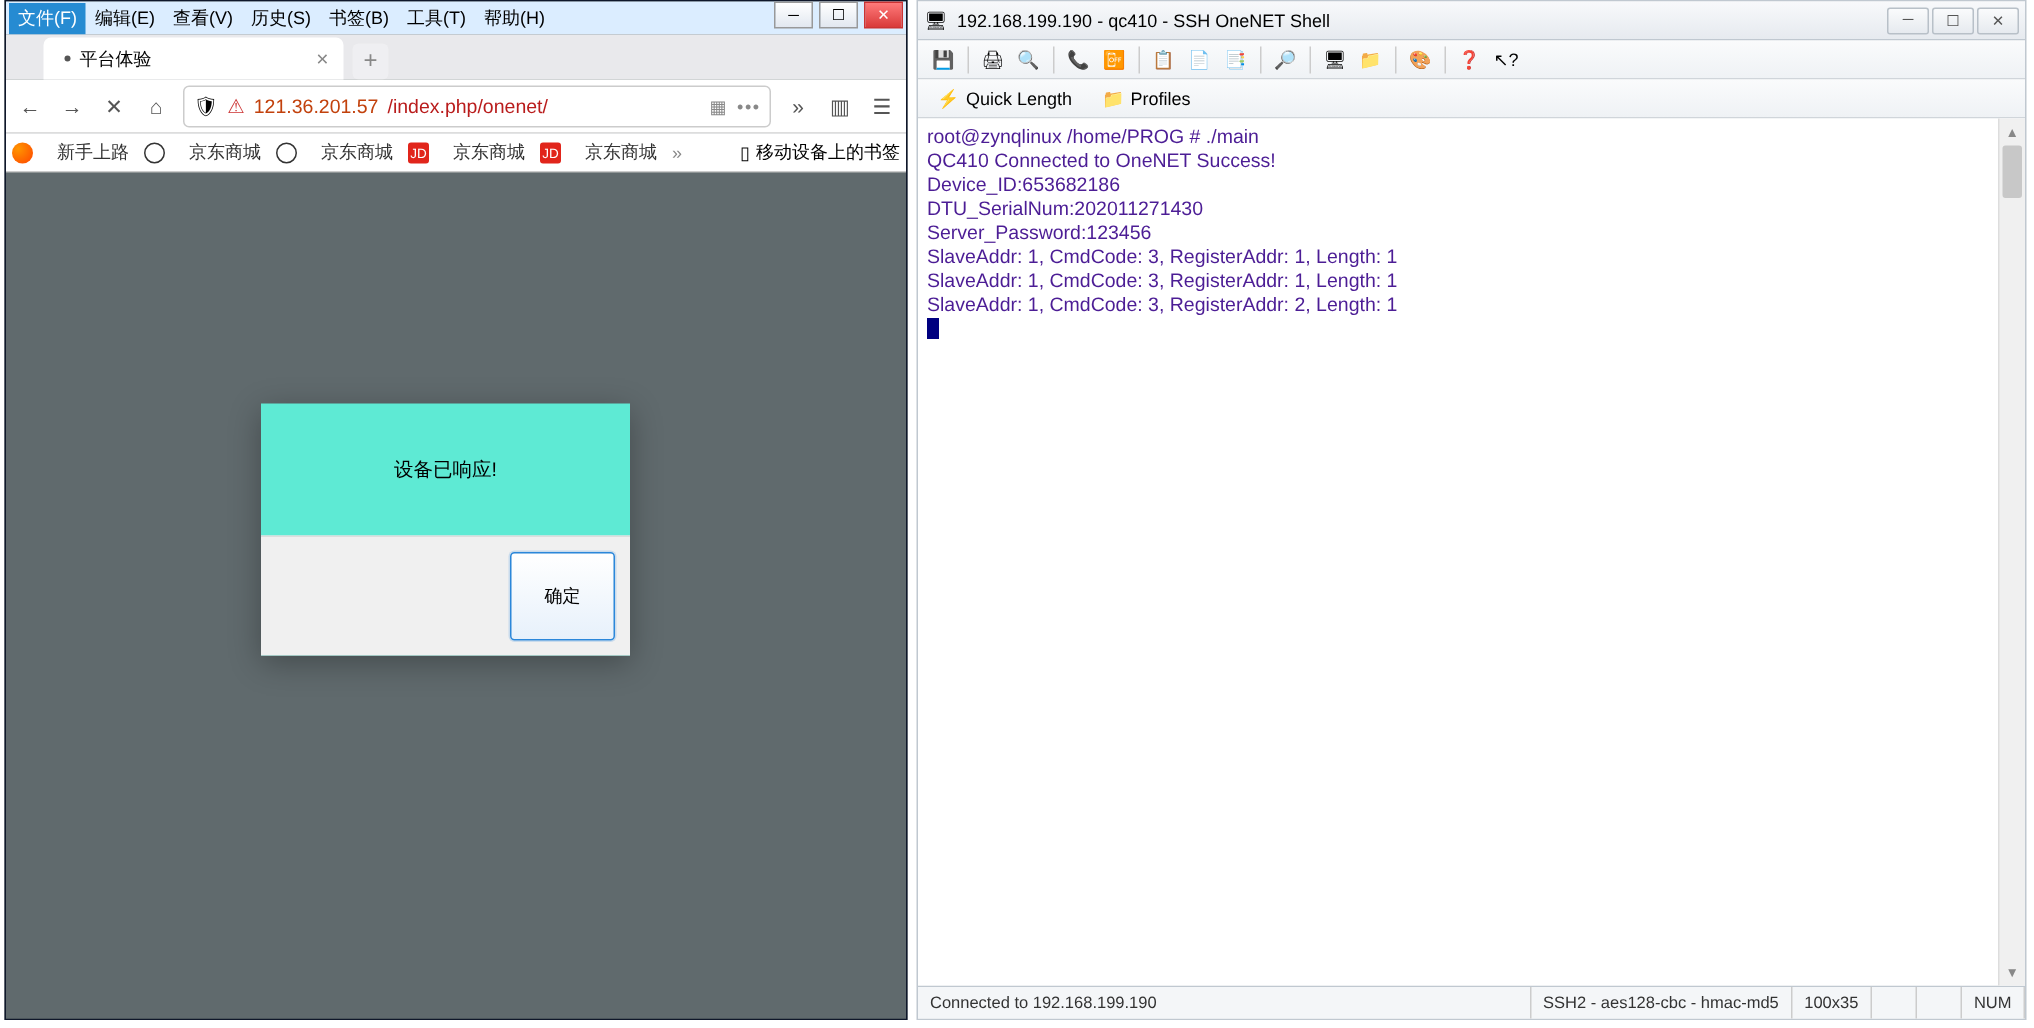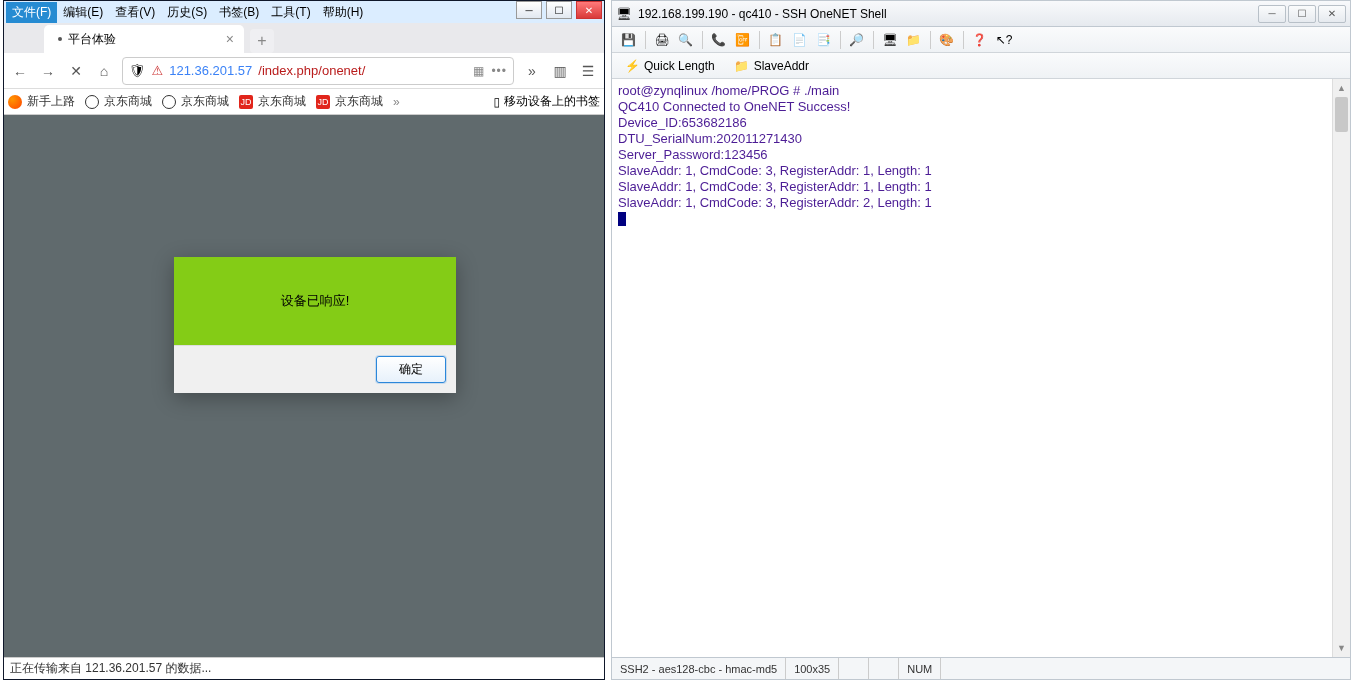--- a/index.html
+++ b/index.html
@@ -4,43 +4,43 @@
 <style>
 * { box-sizing: border-box; margin: 0; padding: 0; font-family: "Microsoft YaHei", Tahoma, Arial, sans-serif; }
 body { width: 1356px; height: 685px; background: #fff; overflow: hidden; position: relative; }
 .left-window { position: absolute; left: 3px; top: 0; width: 602px; height: 680px; border: 1px solid #0f172a; display: flex; flex-direction: column; background: #606a6d; }
 .ff-menubar { height: 22px; background: #dbedff; display: flex; align-items: center; padding: 0 2px; font-size: 12px; }
 .ff-menubar .m-item { padding: 2px 6px; cursor: default; user-select: none; }
 .ff-menubar .m-item.active { background: #268bd2; color: #fff; }
 .ff-winctrl { margin-left: auto; display: flex; gap: 4px; height: 100%; align-items: flex-start; }
 .ff-winctrl .btn { width: 26px; height: 18px; border: 1px solid #999; background: linear-gradient(#fff,#e2e8f0); display: flex; align-items: center; justify-content: center; font-size: 10px; }
 .ff-winctrl .btn.close { background: linear-gradient(#ff7a7a,#d93a3a); color: #fff; border-color: #c33; }
-.ff-tabs { height: 30px; background: #e9e9ec; display: flex; align-items: flex-end; padding-left: 40px; }
+.ff-tabs { height: 30px; background: #e9e9ec; display: flex; align-items: flex-end; padding-left: 25px; }
 .ff-tab { height: 28px; background: #fff; border-top-left-radius: 5px; border-top-right-radius: 5px; display: flex; align-items: center; padding: 0 10px 0 14px; min-width: 200px; font-size: 12px; position: relative; }
 .ff-tab .dot { width: 4px; height: 4px; background: #555; border-radius: 50%; margin-right: 6px; }
 .ff-tab .x { margin-left: auto; color: #888; font-size: 14px; }
 .ff-newtab { width: 24px; height: 24px; margin-left: 6px; border-radius: 4px; display:flex;align-items:center;justify-content:center;color:#888;background:rgba(255,255,255,0.3);}
 .ff-toolbar { height: 36px; background: #fff; display: flex; align-items: center; padding: 0 6px; gap: 8px; border-bottom: 1px solid #ddd; }
 .ff-toolbar .ic { width: 20px; height: 20px; display:flex;align-items:center;justify-content:center; color:#555; font-size:14px;}
 .ff-url { flex: 1; height: 28px; border: 1px solid #ccc; border-radius: 4px; display: flex; align-items: center; padding: 0 6px; font-size: 13px; gap: 6px; }
 .ff-url .txt { color: #b91c1c; }
-.ff-url .domain { color: #3b82f6; }
+.ff-url .domain { color: #c2410c; }
 .ff-url .right { margin-left: auto; display: flex; gap: 6px; align-items: center; color: #888; font-size: 12px; letter-spacing: 1px;}
 .ff-bookbar { height: 26px; background: #fff; display: flex; align-items: center; padding: 0 4px; gap: 10px; border-bottom: 1px solid #ccc; font-size: 12px; }
-.bk { display: flex; align-items: center; gap: 5px; color: #333; }
+.bk { display: flex; align-items: center; gap: 16px; color: #333; }
 .bk .ic-ff { width:14px;height:14px;background:radial-gradient(circle at 30% 30%,#ff9500,#ff4500);border-radius:50%;}
 .bk .ic-jd1 { width:14px;height:14px;border:1.5px solid #333;border-radius:50%;}
 .bk .ic-jd2 { width:14px;height:14px;background:#e1251b;color:#fff;font-size:9px;display:flex;align-items:center;justify-content:center;border-radius:2px;}
 .ff-bookbar .spacer { flex:1; }
 .ff-bookbar .mob { display:flex;align-items:center;gap:4px;}
 .ff-content { flex: 1; background: #606a6d; position: relative; }
-.dialog { position: absolute; left: 170px; top: 142px; width: 282px; background: #84cc16; box-shadow: 0 5px 20px rgba(0,0,0,0.3); }
+.dialog { position: absolute; left: 170px; top: 154px; width: 246px; background: #5eead4; box-shadow: 0 5px 20px rgba(0,0,0,0.3); }
 .dialog .msg { height: 88px; display: flex; align-items: center; justify-content: center; font-size: 13px; }
 .dialog .btnrow { background: #f0f0f0; padding: 10px; text-align: right; border-top: 1px solid #ddd; }
-.dialog button { padding: 4px 22px; border: 1px solid #2b87da; background: linear-gradient(#fff,#e7f1fb); border-radius: 3px; font-size: 12px; box-shadow: 0 0 0 1px rgba(43,135,218,0.2); margin-left: 15px;}
+.dialog button { padding: 20px 22px; border: 1px solid #2b87da; background: linear-gradient(#fff,#e7f1fb); border-radius: 3px; font-size: 12px; box-shadow: 0 0 0 1px rgba(43,135,218,0.2); margin-left: 15px;}
 .ff-status { height: 22px; background: #fff; border-top: 1px solid #ccc; display: flex; align-items: center; padding: 0 6px; font-size: 12px; color: #333; }
 
 .right-window { position: absolute; left: 611px; top: 0; width: 740px; height: 680px; border: 1px solid #c0c8d0; display: flex; flex-direction: column; background: #fff; }
 .ssh-titlebar { height: 26px; background: linear-gradient(#f8f9fb,#e6eaef); border-bottom: 1px solid #c0c8d0; display: flex; align-items: center; padding: 0 4px; font-size: 12px; }
 .ssh-titlebar .appicon { width:16px;height:16px;margin-right:6px; display:flex;align-items:center;justify-content:center;}
 .ssh-winctrl { margin-left:auto; display:flex; gap:2px;}
 .ssh-winctrl .btn { width:28px;height:18px;border:1px solid #b8c0c8;background:linear-gradient(#fafbfc,#e6eaef);display:flex;align-items:center;justify-content:center;font-size:10px;color:#555;border-radius:2px;}
 .ssh-menubar { height: 22px; display: flex; align-items: center; gap: 2px; padding: 0 10px; font-size: 12px; border-bottom:1px solid #eee; }
 .ssh-menubar .m { padding: 2px 8px; }
 .ssh-menubar .m u { text-decoration: underline; }
@@ -138,23 +138,20 @@
 
   <div class="ff-content">
     <div class="dialog">
       <div class="msg">设备已响应!</div>
       <div class="btnrow">
         <button>确定</button>
       </div>
     </div>
   </div>
 
-  <div class="ff-status">
-    <span>正在传输来自 121.36.201.57 的数据...</span>
-  </div>
 </div>
 
 <div class="right-window">
   <div class="ssh-titlebar">
     <span class="appicon">🖥</span>
     <span>192.168.199.190 - qc410 - SSH OneNET Shell</span>
     <div class="ssh-winctrl">
       <div class="btn">─</div>
       <div class="btn">☐</div>
       <div class="btn">✕</div>
@@ -186,21 +183,21 @@
     <span class="tb">↖?</span>
   </div>
 
   <div class="ssh-profile">
     <span class="pbtn">
       <span style="color:#d9a400;">⚡</span>
       <span>Quick Length</span>
     </span>
     <span class="pbtn">
       <span style="color:#d9a400;">📁</span>
-      <span>SlaveAddr</span>
+      <span>Profiles</span>
     </span>
   </div>
 
   <div class="ssh-terminal">
     <pre><span>root@zynqlinux /home/PROG # ./main
 QC410 Connected to OneNET Success!
 Device_ID:653682186
 DTU_SerialNum:202011271430
 Server_Password:123456
 SlaveAddr: 1, CmdCode: 3, RegisterAddr: 1, Length: 1
@@ -208,19 +205,20 @@
 SlaveAddr: 1, CmdCode: 3, RegisterAddr: 2, Length: 1</span>
 <span class="cursor"></span></pre>
     <div class="ssh-scroll">
       <div class="up">▲</div>
       <div class="thumb"></div>
       <div class="dn" style="position:absolute;bottom:0;left:0;right:0;">▼</div>
     </div>
   </div>
 
   <div class="ssh-status">
+    <div class="cell stretch">Connected to 192.168.199.190</div>
     <div class="cell">SSH2 - aes128-cbc - hmac-md5</div>
     <div class="cell">100x35</div>
     <div class="cell" style="width:30px;">&nbsp;</div>
     <div class="cell" style="width:30px;">&nbsp;</div>
     <div class="cell">NUM</div>
   </div>
 </div>
 
 </body></html>

